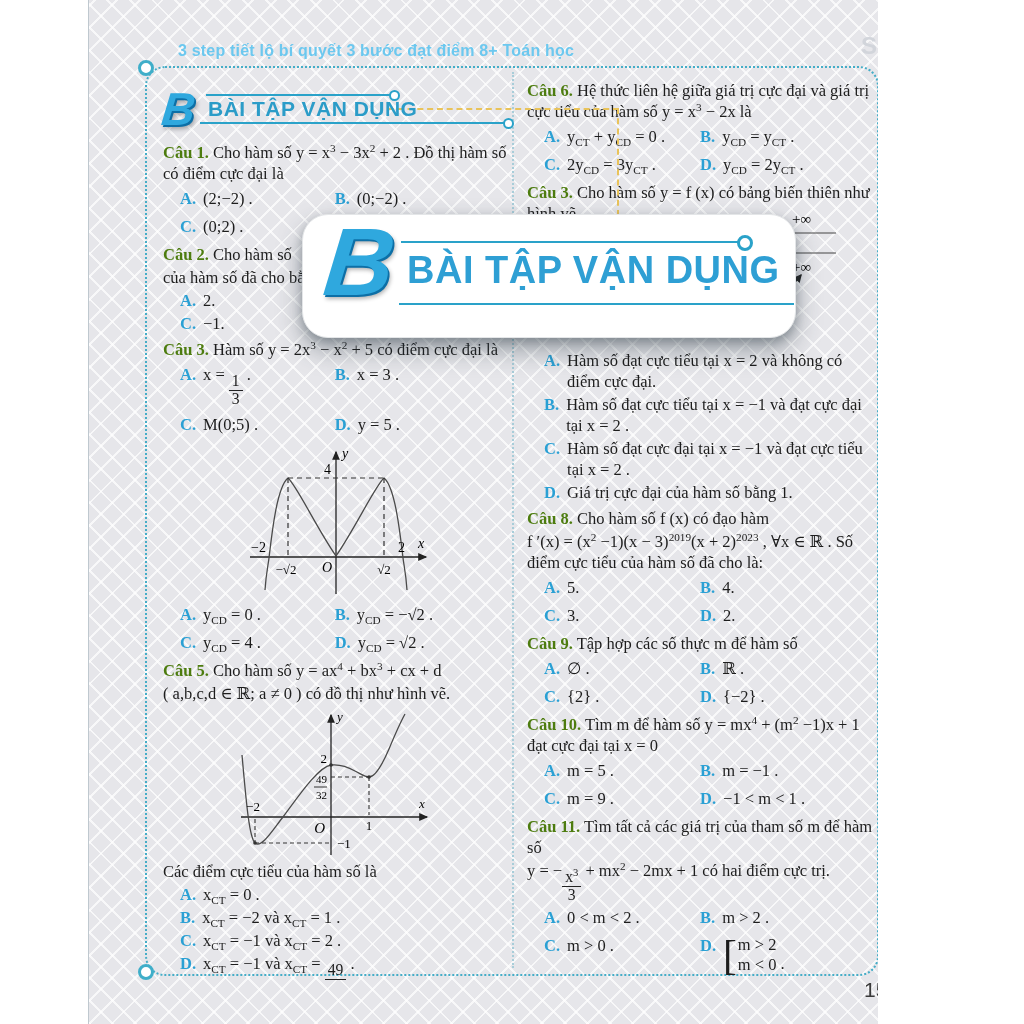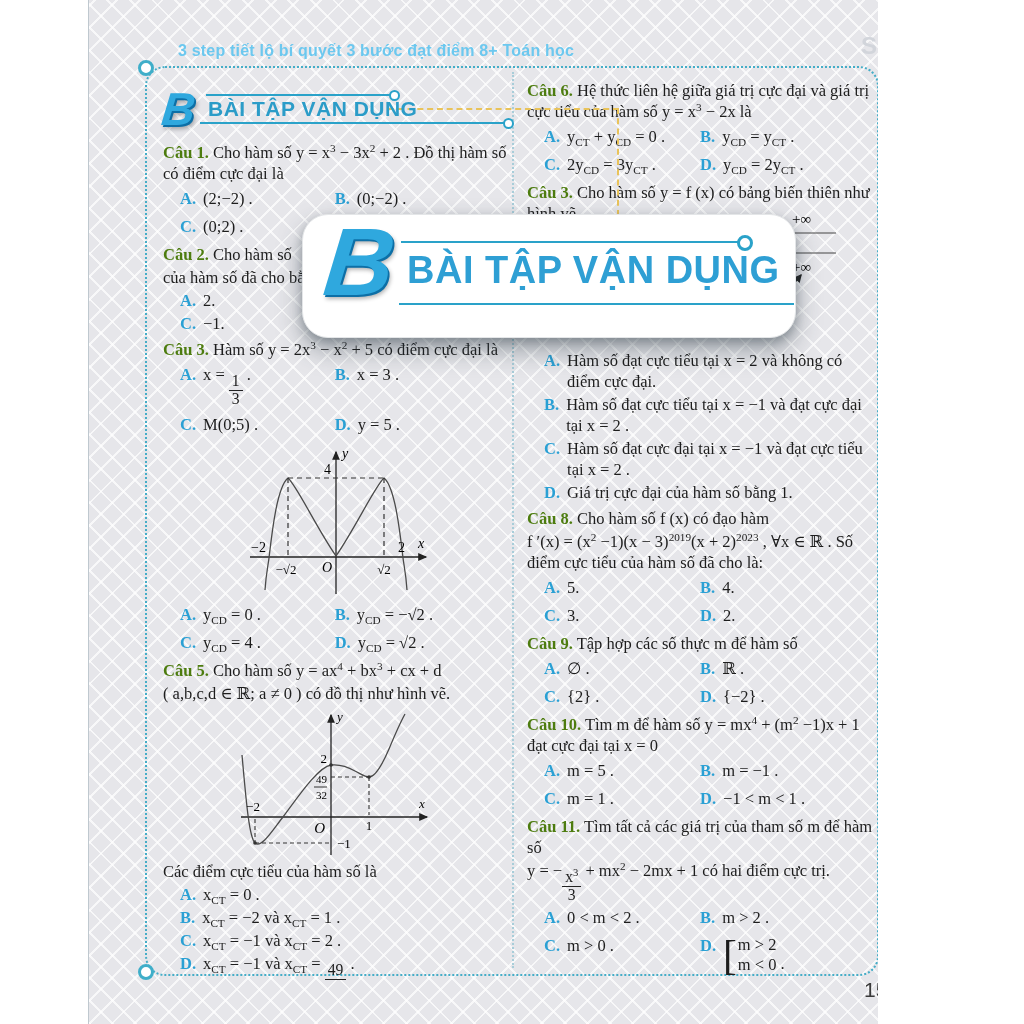--- a/index.html
+++ b/index.html
@@ -341,21 +341,21 @@
         <div class="opt">
             <span class="ok">A.</span>
             <span>m = 5 .</span>
           </div>
         <div class="opt">
             <span class="ok">B.</span>
             <span>m = −1 .</span>
           </div>
         <div class="opt">
             <span class="ok">C.</span>
-            <span>m = 1 .</span>
+            <span>m = 9 .</span>
           </div>
         <div class="opt">
             <span class="ok">D.</span>
             <span>−1 &lt; m &lt; 1 .</span>
           </div>
       </div>
     </div>
     <div class="q">
       <div class="qt"><span class="lbl">Câu 11.</span> <span>Tìm tất cả các giá trị của tham số  m  để hàm số</span></div>
       <div class="qt">y = −<span class="frac">

